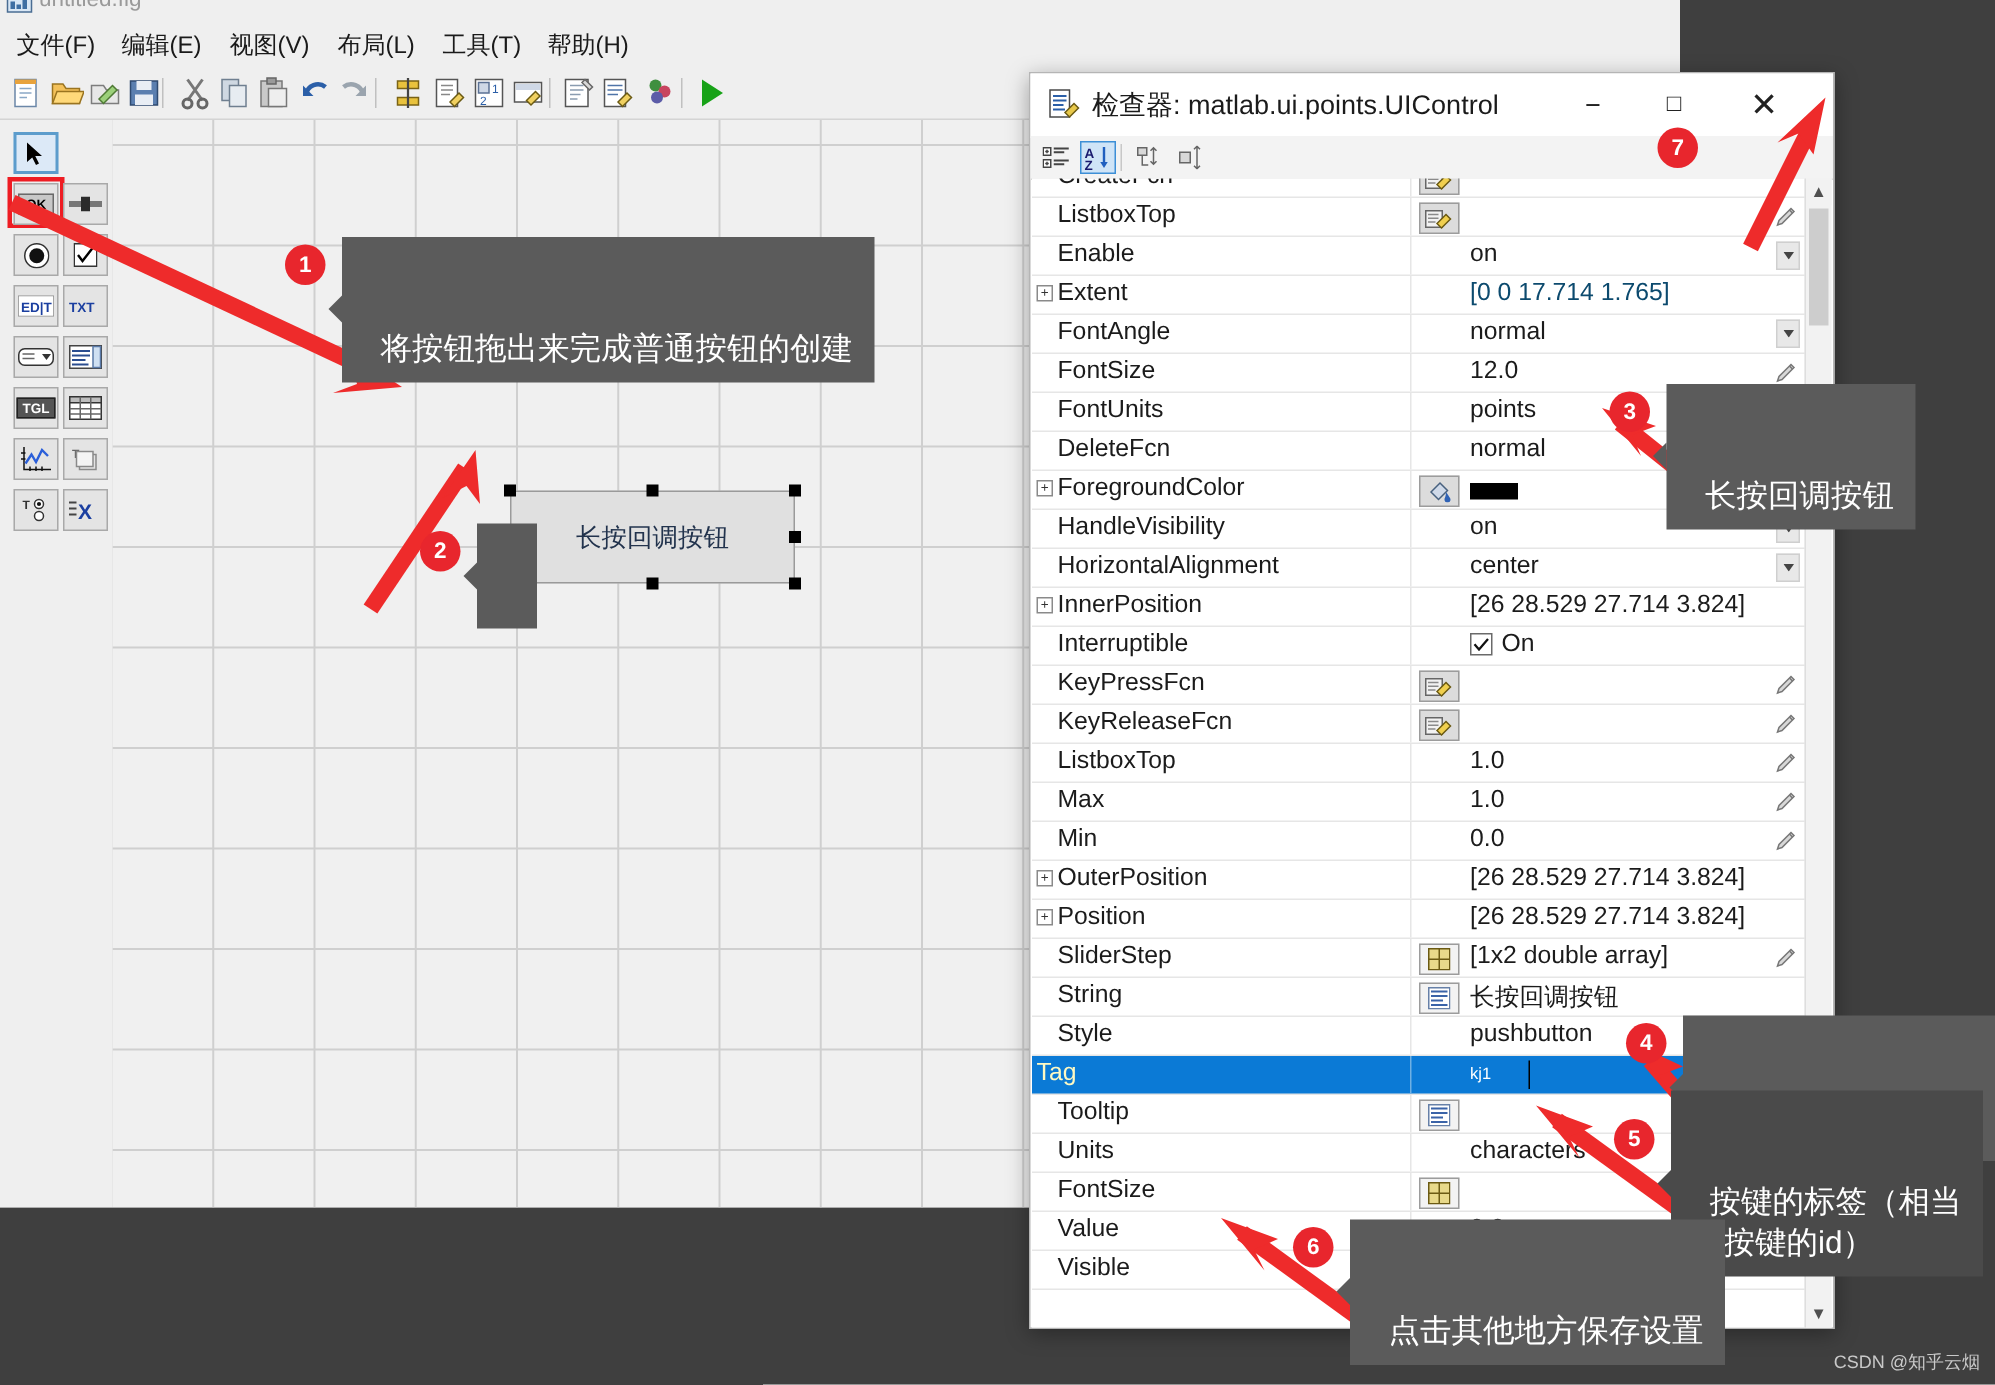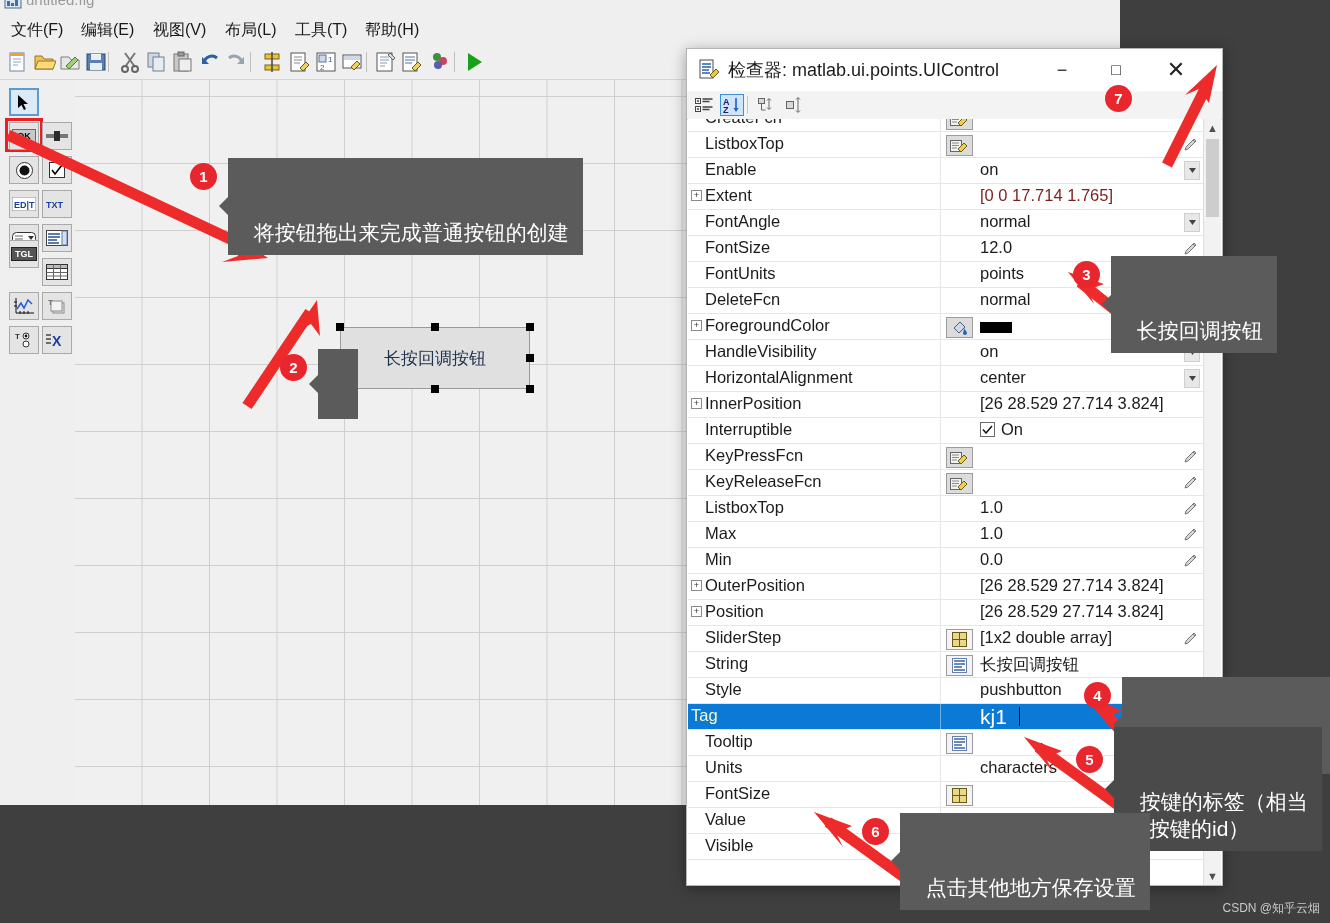--- a/index.html
+++ b/index.html
@@ -55,35 +55,35 @@
   .ibtn.on{background:#cfe4f7;border:1px solid #3d8fd6;}
   .ibsep{position:absolute;top:5px;width:1px;height:18px;background:#c8c8c8;}
 
   #prop-area{position:absolute;left:1px;top:70px;width:533px;height:766px;background:#fff;overflow:hidden;}
   #prop-list{position:absolute;left:0;top:0;width:516px;}
   .prow{position:relative;height:26px;border-bottom:1px solid #e6e6e6;box-sizing:border-box;}
   .prow .expand{position:absolute;left:3px;top:6px;width:11px;height:11px;border:1px solid #8a8a8a;
      background:#fff;font-size:9px;line-height:9px;text-align:center;color:#333;box-sizing:border-box;}
   .prow .pname{position:absolute;left:17px;top:2px;font-size:16.5px;color:#1b1b1b;white-space:nowrap;}
   .prow .pval{position:absolute;left:292px;top:2px;font-size:16.5px;color:#1b1b1b;white-space:nowrap;}
-  .prow .pval.dim{color:#7f1d1d;}
+  .prow .pval.dim{color:#0c4a6e;}
   .prow .vsplit{position:absolute;left:252px;top:0;width:1px;height:25px;background:#e6e6e6;}
   .prow .combo{position:absolute;right:4px;top:3px;width:16px;height:19px;background:#e8e8e8;border:1px solid #cfcfcf;
      display:flex;align-items:center;justify-content:center;box-sizing:border-box;}
   .prow .pencil{position:absolute;right:6px;top:5px;width:15px;height:15px;}
   .prow .fcn-icon{position:absolute;left:258px;top:3px;width:27px;height:21px;background:#dcdcdc;border:1px solid #9c9c9c;
      display:flex;align-items:center;justify-content:center;box-sizing:border-box;}
   .prow.selected{background:#0b7ad6;}
   .prow.selected .pname{color:#fef9c3;left:3px;}
   .prow.selected .vsplit{background:#6fb0e3;}
   .prow .chk{position:absolute;left:292px;top:4px;width:15px;height:15px;border:1px solid #6a6a6a;background:#fff;
      box-sizing:border-box;display:flex;align-items:center;justify-content:center;}
   .prow .chklabel{position:absolute;left:313px;top:2px;font-size:16.5px;color:#1b1b1b;}
   .prow .colorswatch{position:absolute;left:292px;top:8px;width:32px;height:11px;background:#000;}
-  .prow .editbox{position:absolute;left:290px;top:3px;height:19px;background:#0b7ad6;color:#fff;font-size:21px;
+  .prow .editbox{position:absolute;left:290px;top:3px;height:19px;background:#0b7ad6;color:#fff;font-size:11px;
      line-height:19px;padding:0 2px;}
   .prow .caret{position:absolute;left:331px;top:3px;width:1px;height:19px;background:#000;}
 
   #prop-scroll{position:absolute;right:1px;top:70px;width:17px;height:766px;background:#f2f2f2;border-left:1px solid #dedede;}
   #prop-scroll .arrow{position:absolute;left:0;width:17px;height:18px;display:flex;align-items:center;justify-content:center;
      font-size:11px;color:#505050;background:#f2f2f2;}
   #prop-scroll .thumb{position:absolute;left:2px;top:20px;width:13px;height:78px;background:#cdcdcd;}
 
   
   .callout{position:absolute;background:#5b5b5b;color:#fff;font-size:21px;line-height:1.28;
@@ -258,21 +258,21 @@
           <path d="M3 4h8M3 7h8" stroke="#666"></path>
       </svg>
     </div>
     <div class="pal" style="left:42px;top:144px">
       <svg width="22" height="16" viewBox="0 0 22 16">
         <rect x="0.5" y="0.5" width="21" height="15" fill="#fff" stroke="#444"></rect>
         <path d="M2 4h12M2 7h12M2 10h9M2 13h11" stroke="#2a4d8f" stroke-width="1.4"></path>
         <rect x="16" y="1" width="5" height="14" fill="#cfe0f2" stroke="#5a7aa8"></rect>
       </svg>
     </div>
-    <div class="pal" style="left:9px;top:160px">
+    <div class="pal" style="left:9px;top:178px">
       <span style="font-size:9px;font-weight:bold;background:#555;border:1px solid #222;padding:1px 3px;color:#fff">TGL</span>
     </div>
     <div class="pal" style="left:42px;top:178px">
       <svg width="22" height="16" viewBox="0 0 22 16">
         <rect x="0.5" y="0.5" width="21" height="15" fill="#fff" stroke="#333"></rect>
         <rect x="0.5" y="0.5" width="21" height="4" fill="#bdbdbd" stroke="#333"></rect>
         <path d="M7.5 0.5v15M14.5 0.5v15M0.5 8.5h21M0.5 12h21" stroke="#666"></path>
       </svg>
     </div>
     <div class="pal" style="left:9px;top:212px">

